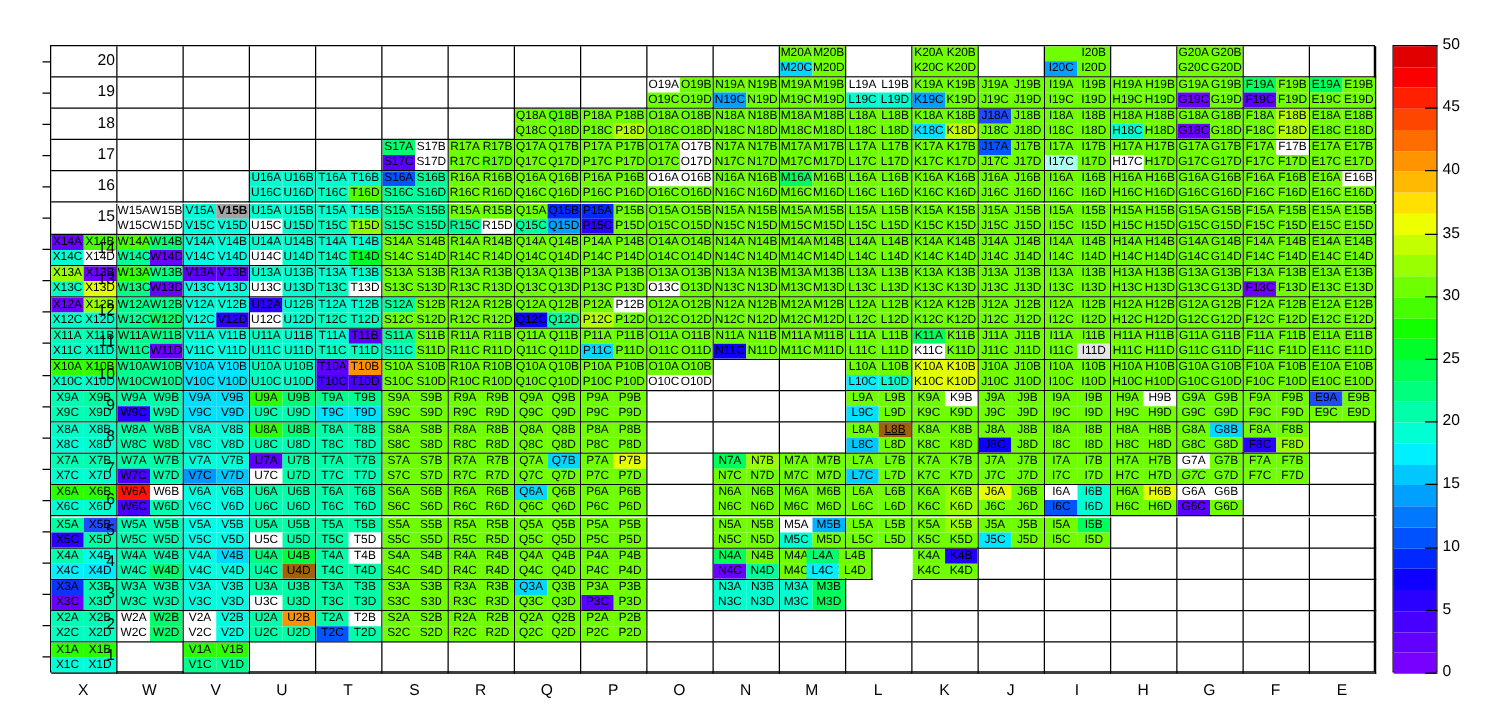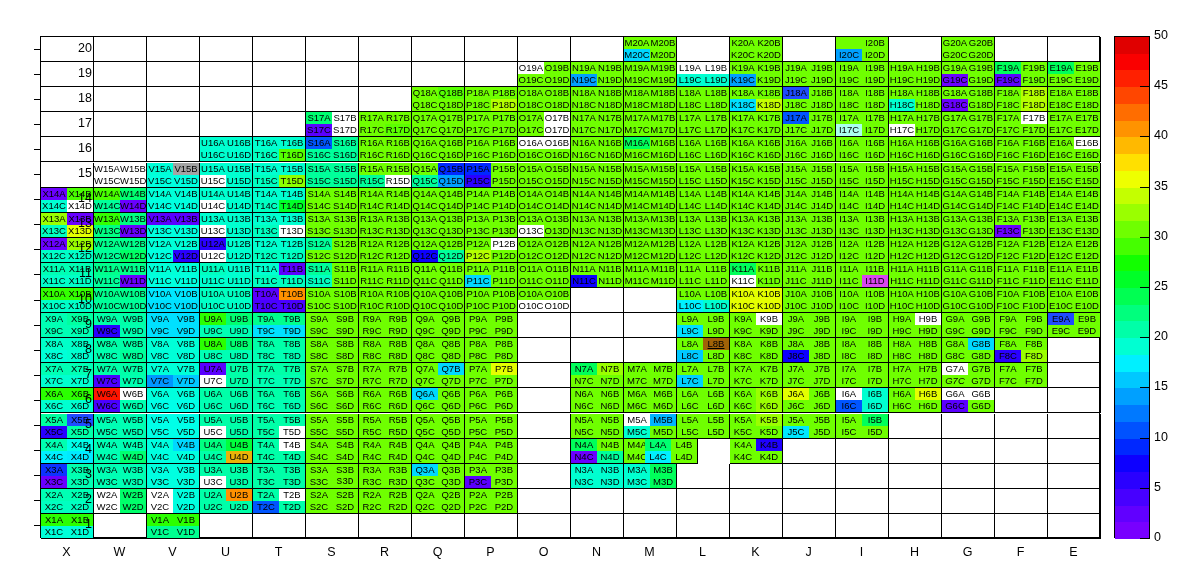--- a/index.html
+++ b/index.html
@@ -248,21 +248,21 @@
           <div class="quad qD" style="background: rgb(0, 255, 106);">W2D</div>
         </div>
         <div class="gcell" style="left: 53px; top: 476.9px; width: 53px; height: 25.1px;"></div>
         <div class="gcell" style="left: 106px; top: 0px; width: 53px; height: 25.1px;"></div>
         <div class="gcell" style="left: 106px; top: 25.1px; width: 53px; height: 25.1px;"></div>
         <div class="gcell" style="left: 106px; top: 50.2px; width: 53px; height: 25.1px;"></div>
         <div class="gcell" style="left: 106px; top: 75.3px; width: 53px; height: 25.1px;"></div>
         <div class="gcell" style="left: 106px; top: 100.4px; width: 53px; height: 25.1px;"></div>
         <div class="gcell" style="left: 106px; top: 125.5px; width: 53px; height: 25.1px;">
           <div class="quad qA" style="background: rgb(0, 255, 216);">V15A</div>
-          <div class="quad qB" style="background: #a3a3a3;">V15B</div>
+          <div class="quad qB" style="background: #a3a3a3; font-weight: bold;">V15B</div>
           <div class="quad qC" style="background: rgb(0, 255, 224);">V15C</div>
           <div class="quad qD" style="background: rgb(0, 255, 224);">V15D</div>
         </div>
         <div class="gcell" style="left: 106px; top: 150.6px; width: 53px; height: 25.1px;">
           <div class="quad qA" style="background: rgb(0, 255, 216);">V14A</div>
           <div class="quad qB" style="background: rgb(0, 255, 216);">V14B</div>
           <div class="quad qC" style="background: rgb(0, 255, 224);">V14C</div>
           <div class="quad qD" style="background: rgb(0, 255, 224);">V14D</div>
         </div>
         <div class="gcell" style="left: 106px; top: 175.7px; width: 53px; height: 25.1px;">
@@ -416,21 +416,21 @@
         <div class="gcell" style="left: 159px; top: 376.5px; width: 53px; height: 25.1px;">
           <div class="quad qA" style="background: rgb(0, 255, 168);">U5A</div>
           <div class="quad qB" style="background: rgb(0, 255, 168);">U5B</div>
           <div class="quad qC" style="background: rgb(255, 255, 255);">U5C</div>
           <div class="quad qD" style="background: rgb(0, 255, 168);">U5D</div>
         </div>
         <div class="gcell" style="left: 159px; top: 401.6px; width: 53px; height: 25.1px;">
           <div class="quad qA" style="background: rgb(0, 255, 128);">U4A</div>
           <div class="quad qB" style="background: rgb(0, 255, 60);">U4B</div>
           <div class="quad qC" style="background: rgb(0, 255, 168);">U4C</div>
-          <div class="quad qD" style="background: #eab308;">U4D</div>
+          <div class="quad qD" style="background: #a16207;">U4D</div>
         </div>
         <div class="gcell" style="left: 159px; top: 426.7px; width: 53px; height: 25.1px;">
           <div class="quad qA" style="background: rgb(0, 255, 168);">U3A</div>
           <div class="quad qB" style="background: rgb(0, 255, 168);">U3B</div>
           <div class="quad qC" style="background: rgb(255, 255, 255);">U3C</div>
           <div class="quad qD" style="background: rgb(0, 255, 168);">U3D</div>
         </div>
         <div class="gcell" style="left: 159px; top: 451.8px; width: 53px; height: 25.1px;">
           <div class="quad qA" style="background: rgb(0, 255, 168);">U2A</div>
           <div class="quad qB" style="background: rgb(255, 145, 0);">U2B</div>
@@ -1549,21 +1549,21 @@
         <div class="gcell" style="left: 795px; top: 200.8px; width: 53px; height: 25.1px;">
           <div class="quad qA" style="background: rgb(111, 255, 0);">I12A</div>
           <div class="quad qB" style="background: rgb(111, 255, 0);">I12B</div>
           <div class="quad qC" style="background: rgb(111, 255, 0);">I12C</div>
           <div class="quad qD" style="background: rgb(111, 255, 0);">I12D</div>
         </div>
         <div class="gcell" style="left: 795px; top: 225.9px; width: 53px; height: 25.1px;">
           <div class="quad qA" style="background: rgb(111, 255, 0);">I11A</div>
           <div class="quad qB" style="background: rgb(111, 255, 0);">I11B</div>
           <div class="quad qC" style="background: rgb(111, 255, 0);">I11C</div>
-          <div class="quad qD" style="background: #d946ef;">I11D</div>
+          <div class="quad qD" style="background: #e5e5e5;">I11D</div>
         </div>
         <div class="gcell" style="left: 795px; top: 251px; width: 53px; height: 25.1px;">
           <div class="quad qA" style="background: rgb(111, 255, 0);">I10A</div>
           <div class="quad qB" style="background: rgb(111, 255, 0);">I10B</div>
           <div class="quad qC" style="background: rgb(111, 255, 0);">I10C</div>
           <div class="quad qD" style="background: rgb(111, 255, 0);">I10D</div>
         </div>
         <div class="gcell" style="left: 795px; top: 276.1px; width: 53px; height: 25.1px;">
           <div class="quad qA" style="background: rgb(111, 255, 0);">I9A</div>
           <div class="quad qB" style="background: rgb(111, 255, 0);">I9B</div>

